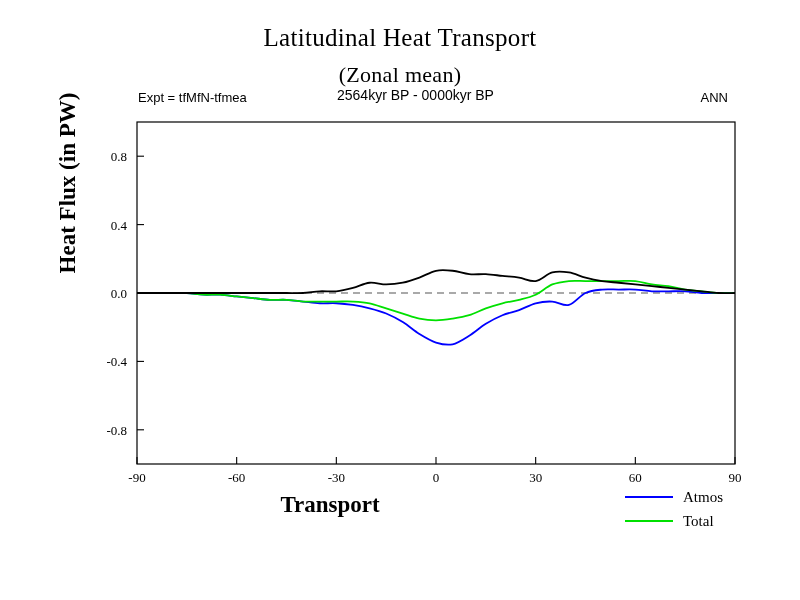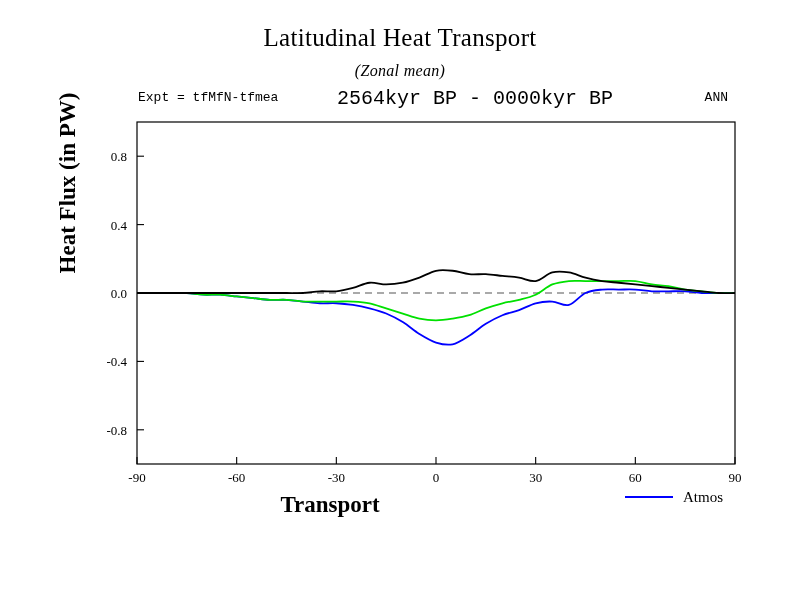--- a/index.html
+++ b/index.html
@@ -24,30 +24,29 @@
   .title {
     position: absolute;
     width: 100%;
     text-align: center;
     font-size: 25px;
     letter-spacing: 0.3px;
   }
   #chart-title { top: 24px; }
   #chart-subtitle {
     top: 62px;
-    font-size: 16px;
-    font-style: italic;
+    font-size: 22px;
   }
   .headline {
     position: absolute;
     font-size: 13px;
-    font-family: Liberation Mono, monospace;
+    font-family: Liberation Sans, sans-serif;
   }
   #expt-label { left: 138px; top: 90px; }
-  #period-label { left: 337px; top: 87px; font-size: 20px; }
+  #period-label { left: 337px; top: 87px; font-size: 14px; }
   #season-label { right: 72px; top: 90px; }
   #ylabel {
     position: absolute;
     left: -62px;
     top: 170px;
     width: 260px;
     text-align: center;
     font-size: 23px;
     font-weight: bold;
     transform: rotate(-90deg);
@@ -138,14 +137,18 @@
         <path d="M 137.00 293.00 C 139.77 293.00, 148.07 293.00, 153.61 293.00 C 159.15 293.00, 164.69 293.00, 170.22 293.00 C 175.76 293.00, 181.30 292.71, 186.83 293.00 C 192.37 293.29, 197.91 294.43, 203.44 294.71 C 208.98 295.00, 214.52 294.43, 220.06 294.71 C 225.59 295.00, 231.13 295.85, 236.67 296.42 C 242.20 296.99, 247.74 297.56, 253.28 298.13 C 258.81 298.70, 264.35 299.56, 269.89 299.84 C 275.43 300.13, 280.96 299.56, 286.50 299.84 C 292.04 300.13, 297.57 301.26, 303.11 301.55 C 308.65 301.84, 314.19 301.55, 319.72 301.55 C 325.26 301.55, 330.80 301.55, 336.33 301.55 C 341.87 301.55, 347.41 301.26, 352.94 301.55 C 358.48 301.84, 364.02 302.12, 369.56 303.26 C 375.09 304.40, 380.63 306.68, 386.17 308.39 C 391.70 310.10, 397.24 311.81, 402.78 313.52 C 408.31 315.23, 413.85 317.51, 419.39 318.65 C 424.93 319.79, 430.46 320.36, 436.00 320.36 C 441.54 320.36, 447.07 319.50, 452.61 318.65 C 458.15 317.79, 463.69 316.94, 469.22 315.23 C 474.76 313.52, 480.30 310.38, 485.83 308.39 C 491.37 306.39, 496.91 304.69, 502.44 303.26 C 507.98 301.83, 513.52 301.27, 519.06 299.84 C 524.59 298.42, 530.13 297.28, 535.67 294.71 C 541.20 292.15, 546.74 286.73, 552.28 284.45 C 557.81 282.17, 563.35 281.60, 568.89 281.03 C 574.43 280.46, 579.96 281.03, 585.50 281.03 C 591.04 281.03, 596.57 281.03, 602.11 281.03 C 607.65 281.03, 613.19 281.03, 618.72 281.03 C 624.26 281.03, 629.80 280.46, 635.33 281.03 C 640.87 281.60, 646.41 283.59, 651.94 284.45 C 657.48 285.31, 663.02 285.30, 668.56 286.16 C 674.09 287.01, 679.63 288.72, 685.17 289.58 C 690.70 290.44, 696.24 290.72, 701.78 291.29 C 707.31 291.86, 712.85 292.71, 718.39 293.00 C 723.93 293.29, 732.23 293.00, 735.00 293.00" fill="none" stroke="#00e000" stroke-width="1.8" stroke-linejoin="round"></path>
         <path d="M 137.00 293.00 C 139.77 293.00, 148.07 293.00, 153.61 293.00 C 159.15 293.00, 164.69 293.00, 170.22 293.00 C 175.76 293.00, 181.30 293.00, 186.83 293.00 C 192.37 293.00, 197.91 293.00, 203.44 293.00 C 208.98 293.00, 214.52 293.00, 220.06 293.00 C 225.59 293.00, 231.13 293.00, 236.67 293.00 C 242.20 293.00, 247.74 293.00, 253.28 293.00 C 258.81 293.00, 264.35 293.00, 269.89 293.00 C 275.43 293.00, 280.96 293.00, 286.50 293.00 C 292.04 293.00, 297.57 293.29, 303.11 293.00 C 308.65 292.71, 314.19 291.57, 319.72 291.29 C 325.26 291.00, 330.80 291.86, 336.33 291.29 C 341.87 290.72, 347.41 289.30, 352.94 287.87 C 358.48 286.44, 364.02 283.31, 369.56 282.74 C 375.09 282.17, 380.63 284.45, 386.17 284.45 C 391.70 284.45, 397.24 283.88, 402.78 282.74 C 408.31 281.60, 413.85 279.61, 419.39 277.61 C 424.93 275.62, 430.46 271.91, 436.00 270.77 C 441.54 269.63, 447.07 270.20, 452.61 270.77 C 458.15 271.34, 463.69 273.62, 469.22 274.19 C 474.76 274.76, 480.30 273.90, 485.83 274.19 C 491.37 274.47, 496.91 275.33, 502.44 275.90 C 507.98 276.47, 513.52 276.75, 519.06 277.61 C 524.59 278.47, 530.13 281.88, 535.67 281.03 C 541.20 280.17, 546.74 273.91, 552.28 272.48 C 557.81 271.06, 563.35 271.63, 568.89 272.48 C 574.43 273.34, 579.96 276.19, 585.50 277.61 C 591.04 279.04, 596.57 280.17, 602.11 281.03 C 607.65 281.88, 613.19 282.17, 618.72 282.74 C 624.26 283.31, 629.80 283.88, 635.33 284.45 C 640.87 285.02, 646.41 285.59, 651.94 286.16 C 657.48 286.73, 663.02 287.30, 668.56 287.87 C 674.09 288.44, 679.63 289.01, 685.17 289.58 C 690.70 290.15, 696.24 290.72, 701.78 291.29 C 707.31 291.86, 712.85 292.71, 718.39 293.00 C 723.93 293.29, 732.23 293.00, 735.00 293.00" fill="none" stroke="#000000" stroke-width="1.8" stroke-linejoin="round"></path>
       </g>
   </svg>
 
   <div class="legend">
     <div class="legend-row">
       <span class="legend-line" style="border-top-color:#0000ff"></span>
       <span class="legend-label">Atmos</span>
     </div>
+    <div class="legend-row">
+      <span class="legend-line" style="border-top-color:#00e000"></span>
+      <span class="legend-label">Total</span>
+    </div>
   </div>
 </div>
 
 </body></html>

